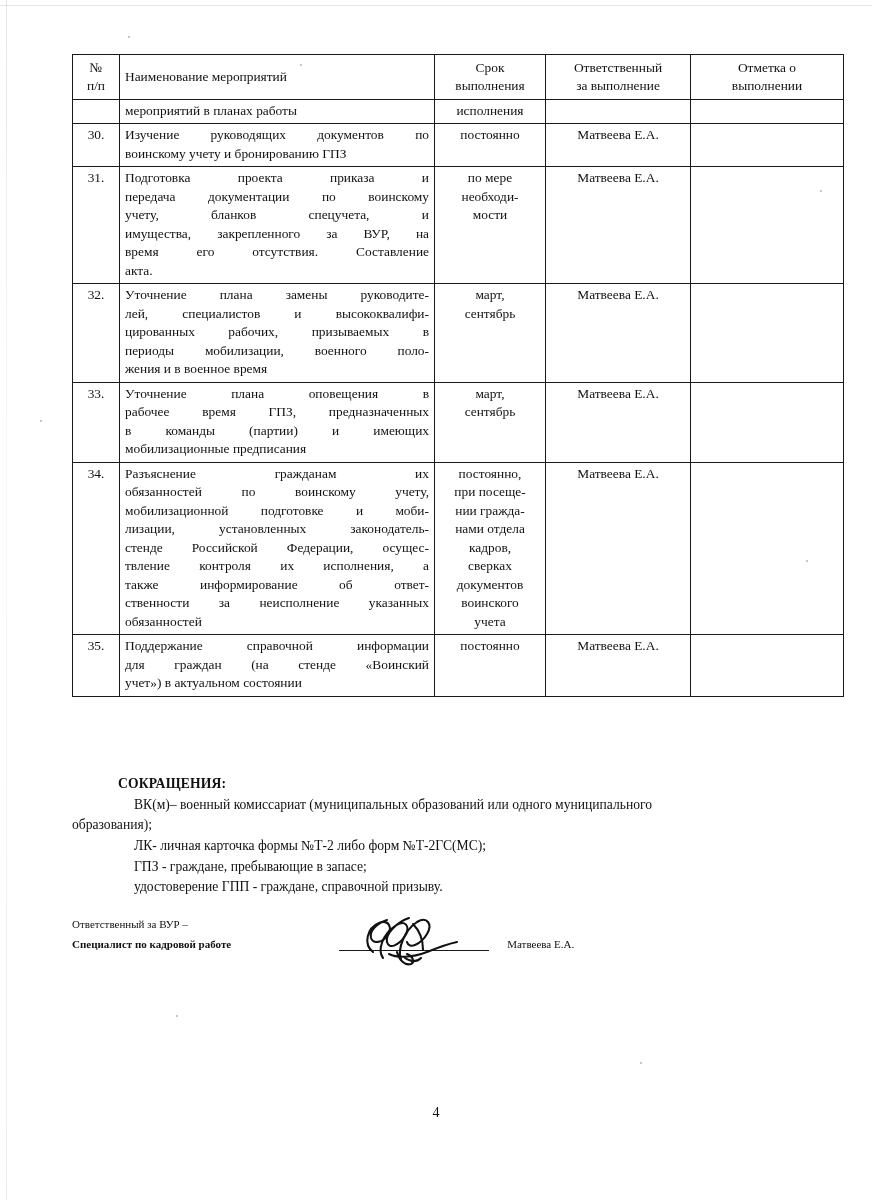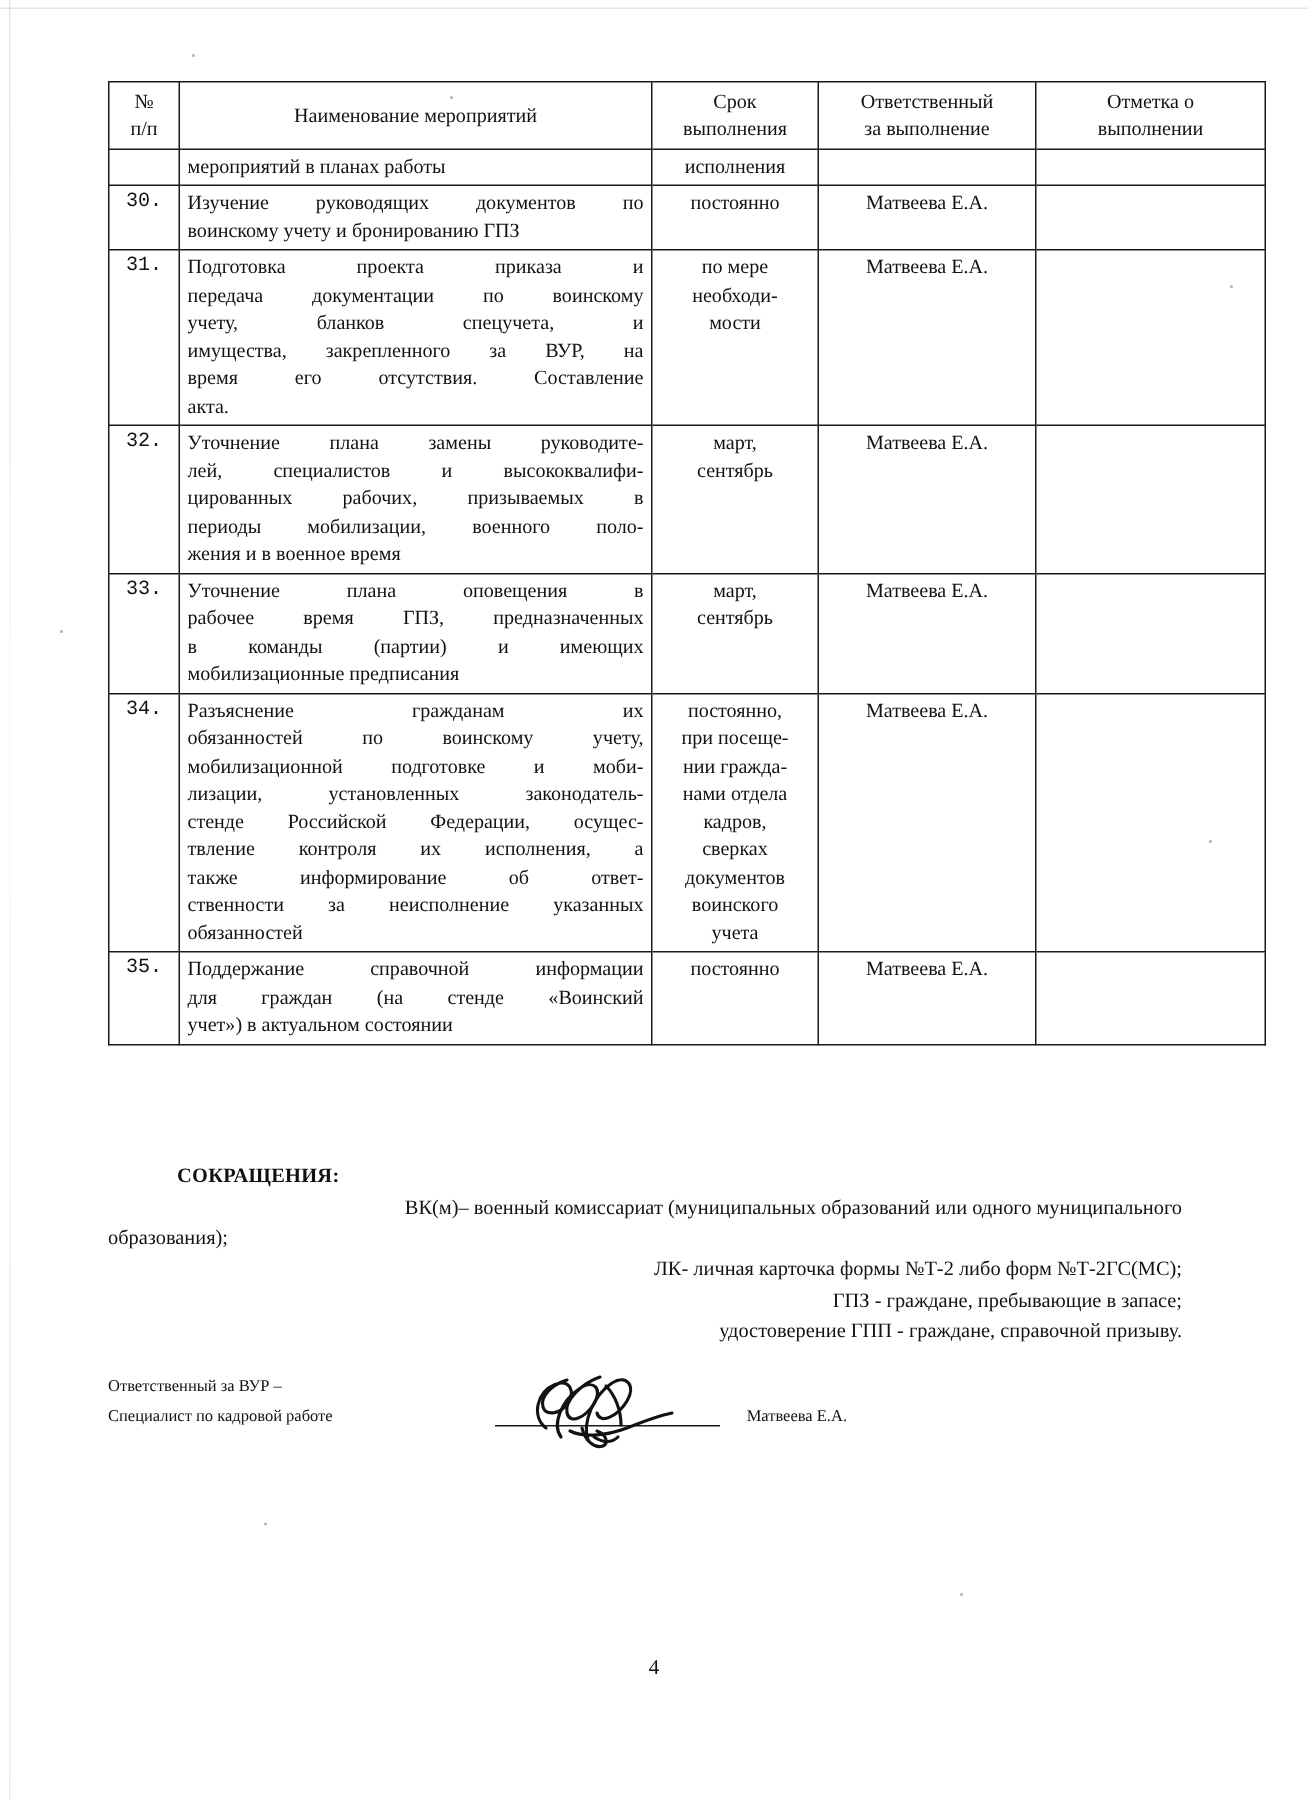--- a/index.html
+++ b/index.html
@@ -88,55 +88,55 @@
   .just-line {
     text-align: justify;
     text-align-last: justify;
     display: block;
   }
   .last-line {
     text-align: left;
     display: block;
   }
   .term-stack > span { display: block; }
-  .num-cell { padding-top: 2px; font-family: Liberation Mono, monospace; }
+  .num-cell { padding-top: 2px; }
 
   
   .abbrev {
     position: absolute;
     left: 72px;
     top: 774px;
     width: 716px;
     font-size: 13.6px;
     line-height: 1.52;
   }
   .abbrev-title {
     font-weight: bold;
     margin-left: 46px;
     letter-spacing: 0.2px;
     font-family: Liberation Serif, serif;
   }
   .abbrev-line { }
-  .abbrev-indent { margin-left: 24px; text-align: right; }
+  .abbrev-indent { margin-left: 62px; }
 
   
   .sign-block {
     position: absolute;
     left: 72px;
     top: 915px;
     width: 716px;
     font-size: 11px;
     line-height: 1.72;
   }
   .sign-row {
     display: flex;
     align-items: flex-end;
     position: relative;
   }
-  .sign-role { white-space: nowrap; }
+  .sign-role { white-space: nowrap; font-weight: bold; }
   .sign-line-wrap {
     position: relative;
     margin-left: 108px;
     width: 150px;
     height: 20px;
   }
   .sign-rule {
     position: absolute;
     left: 0;
     bottom: 3px;
@@ -182,21 +182,21 @@
   <div class="speck" style="left:176px;top:1015px;width:2px;height:2px;"></div>
   <div class="speck" style="left:640px;top:1062px;width:2px;height:2px;"></div>
 
   <table class="plan-table">
     <thead>
       <tr>
         <td class="col-num hdr-num">
           <span>№</span><br>
           <span>п/п</span>
         </td>
-        <td class="col-name" style="text-align:center;">Наименование мероприятий</td>
+        <td class="col-name" style="text-align:left;">Наименование мероприятий</td>
         <td class="col-term">
           <span>Срок</span><br>
           <span>выполнения</span>
         </td>
         <td class="col-resp">
           <span>Ответственный</span><br>
           <span>за выполнение</span>
         </td>
         <td class="col-mark" style="text-align:center;">
           <span>Отметка о</span><br>

